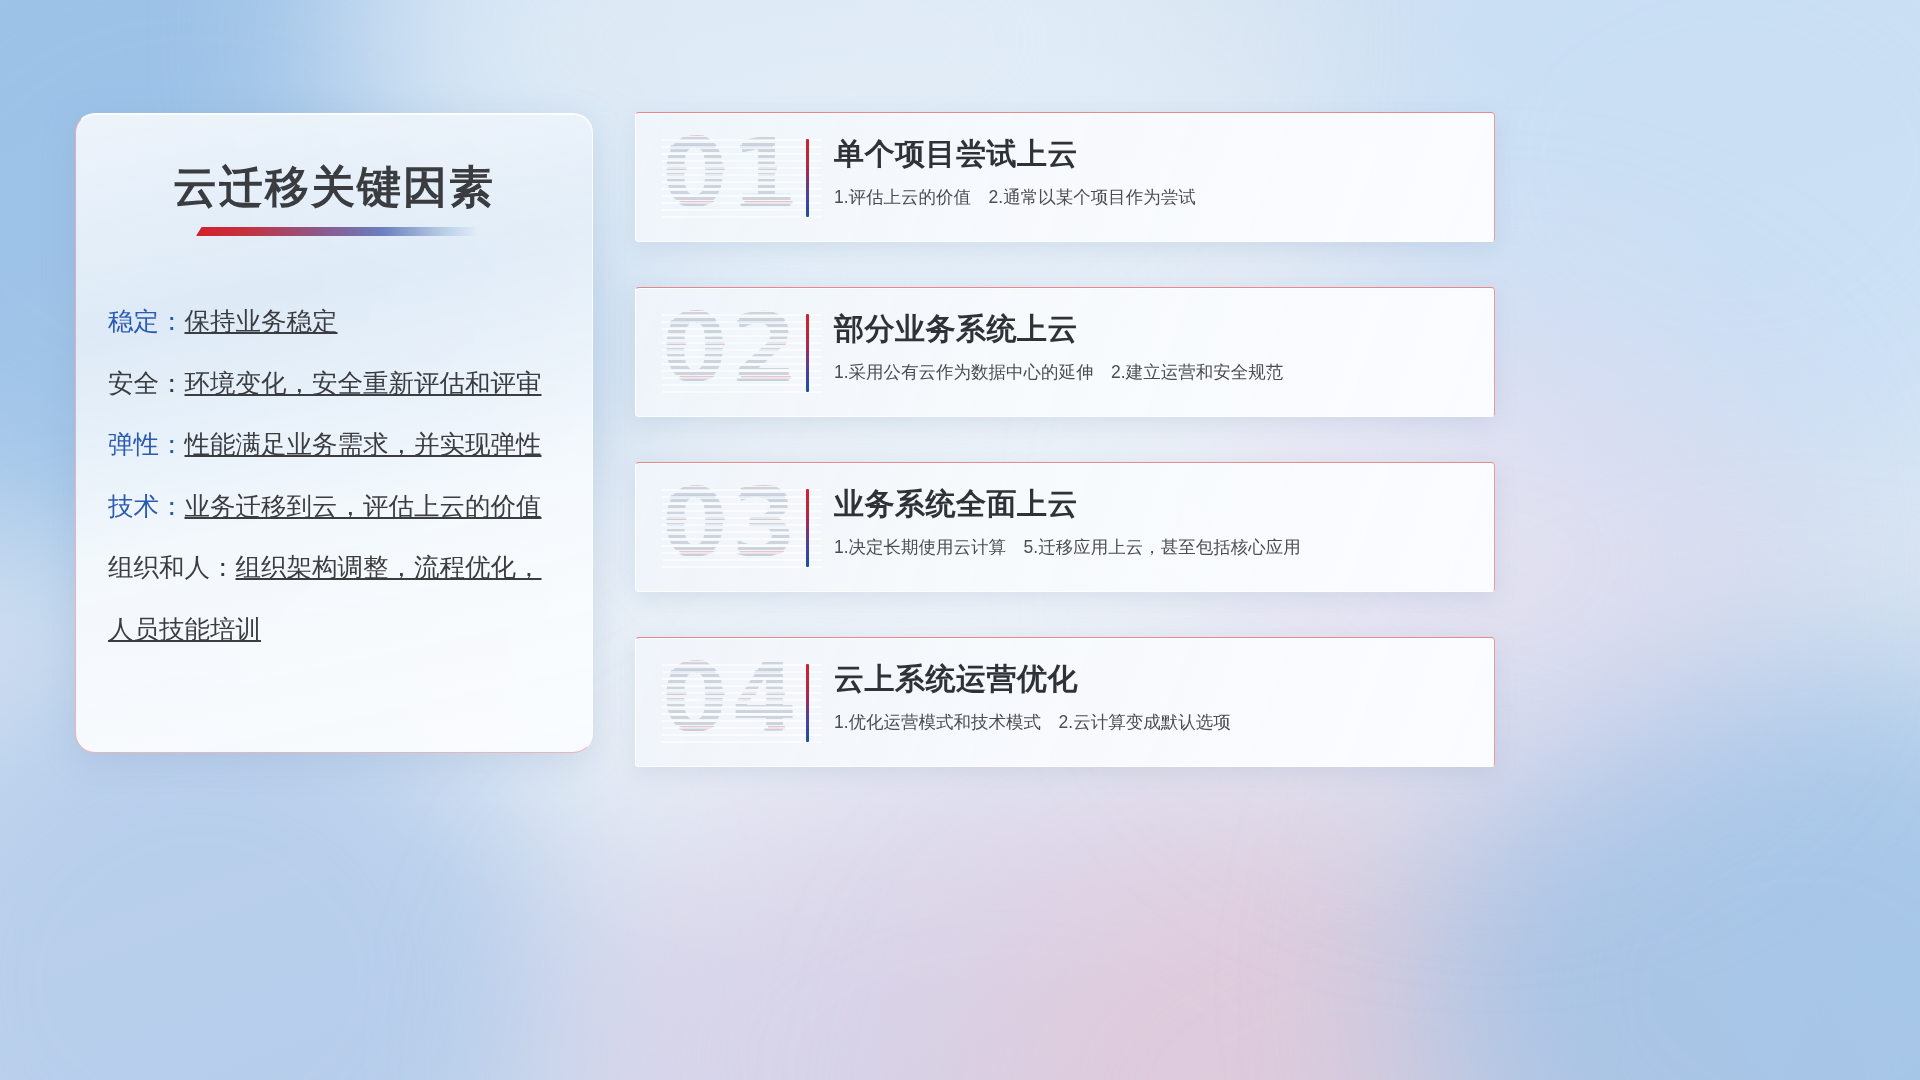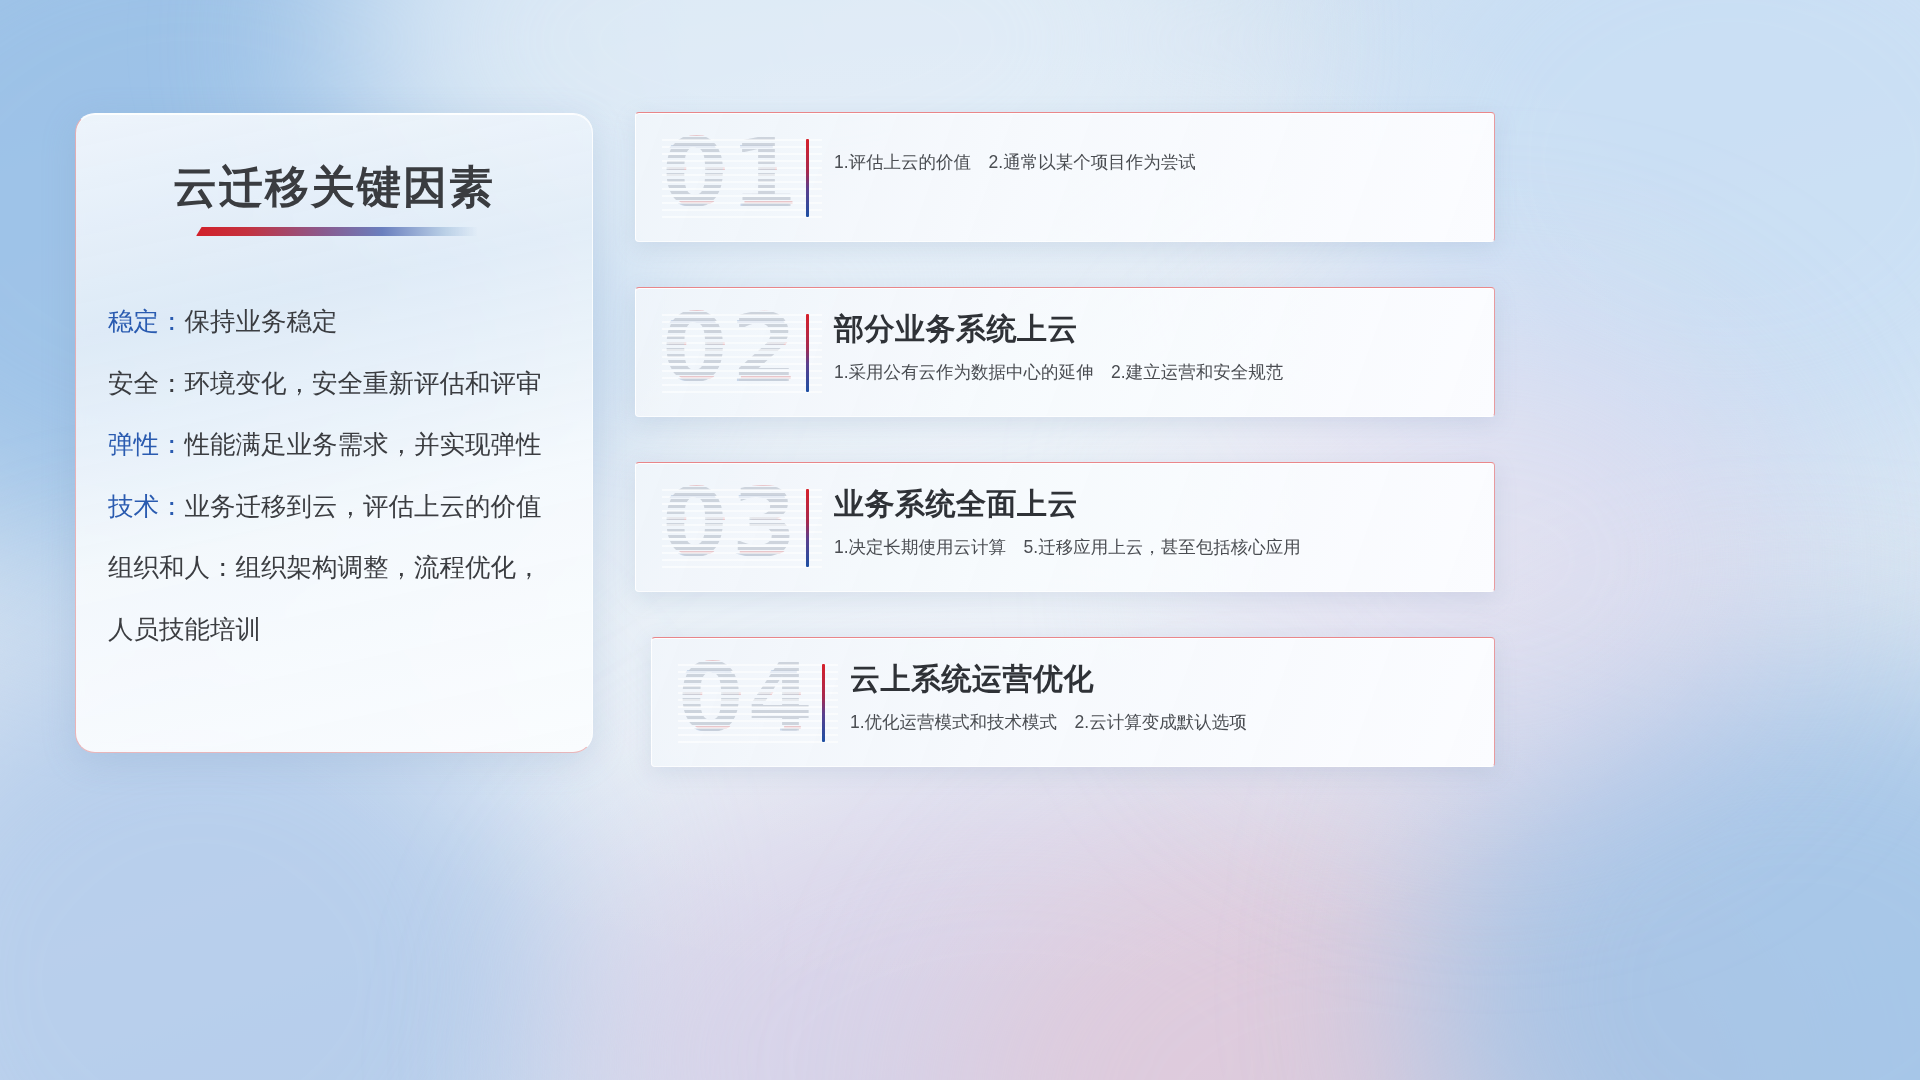--- a/index.html
+++ b/index.html
@@ -56,35 +56,35 @@
   #factor-list { position:absolute; left:32px; top:195px; right:18px; }
   .factor-row {
     display:flex; align-items:flex-end;
     font-size:25.5px; line-height:1; color:#3b3d41;
     margin-bottom:36px; white-space:nowrap;
   }
   .factor-row:last-child { margin-bottom:0; }
   .f-label { font-weight:400; }
   .f-label.blue { color:#2a5bb0; }
   .f-label.dark { color:#3b3d41; }
-  .f-text  { color:#3b3d41; }
+  .f-text  { color:#3b3d41;text-decoration:underline; }
 
   
   #cards { position:absolute; left:635px; top:112px; width:860px; }
   .card {
     position:relative; height:130px; margin-bottom:45px;
     border-radius:4px;
     background:linear-gradient(110deg, rgba(240,245,250,.92) 0%, rgba(247,250,253,.95) 45%, rgba(252,253,255,.97) 100%);
     border:1px solid rgba(255,255,255,.7);
     border-top:1.6px solid rgba(228,96,100,.75);
     border-right:1.6px solid rgba(228,96,100,.6);
     box-shadow:0 6px 22px rgba(120,150,185,.18), inset 0 1px 0 rgba(255,255,255,.9);
     overflow:hidden;
   }
-  .card:last-child { margin-bottom:0;margin-left:16px; }
+  .card:last-child { margin-bottom:0; }
 
   .card-num {
     position:absolute; left:26px; top:12px; width:160px; height:106px;
     overflow:hidden; pointer-events:none;
   }
   .card-num .glyph {
     position:absolute; left:0; top:-6px; width:160px;
     font-size:94px; font-weight:700; letter-spacing:4px;
     color:#c7ced8;
     font-family:"DejaVu Sans",sans-serif;
@@ -174,20 +174,21 @@
 <section id="cards">
     <article class="card">
       <div class="card-num">
         <div class="glyph tint2">01</div>
         <div class="glyph tint">01</div>
         <div class="glyph">01</div>
         <div class="shear"></div>
       </div>
       <div class="card-divider"></div>
       <div class="card-body">
+        <div class="card-title">单个项目尝试上云</div>
         <div class="card-sub">1.评估上云的价值　2.通常以某个项目作为尝试</div>
       </div>
     </article>
     <article class="card">
       <div class="card-num">
         <div class="glyph tint2">02</div>
         <div class="glyph tint">02</div>
         <div class="glyph">02</div>
         <div class="shear"></div>
       </div>

